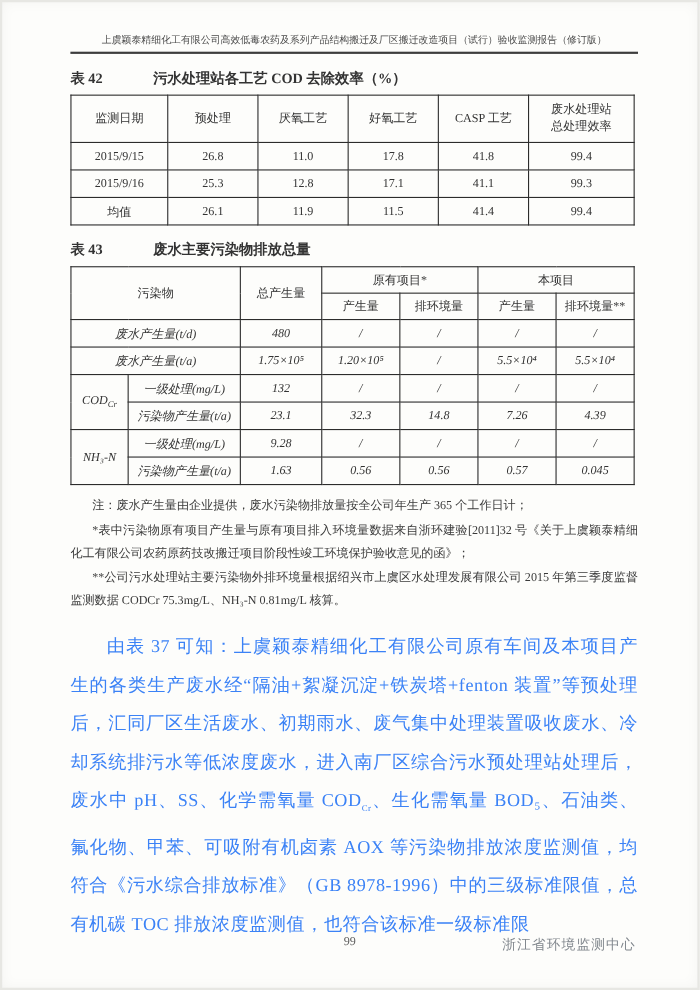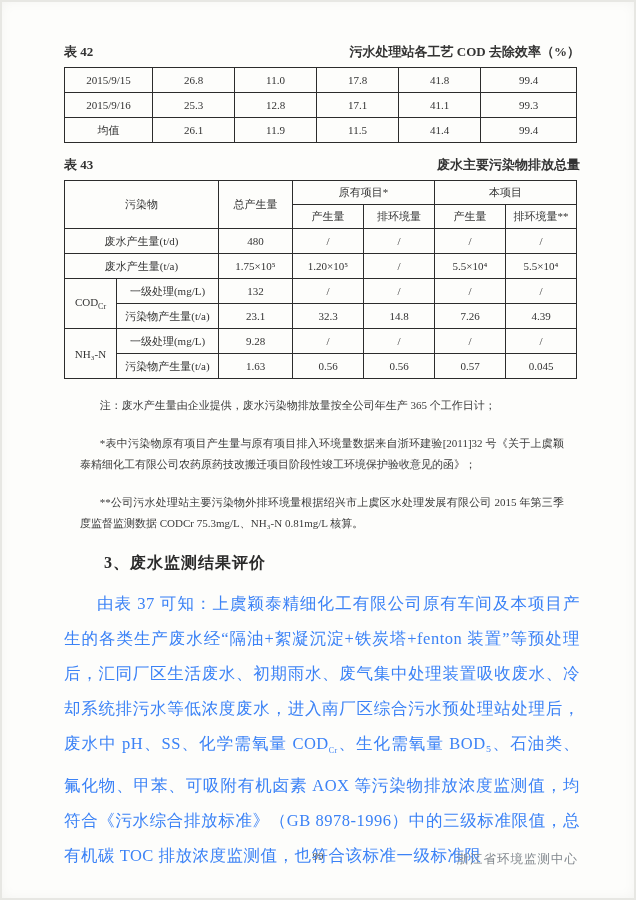--- a/index.html
+++ b/index.html
@@ -21,45 +21,45 @@
   .doc-header{
     font-size:9px;
     color:#4b4b4b;
     text-align:center;
     letter-spacing:0px;
     padding-bottom:4px;
     border-bottom:2.5px solid #3d3d3d;
     white-space:nowrap;
   }
   .tbl-caption{
-    display:flex;justify-content:space-between;gap:46px;
+    display:flex;justify-content:flex-start;gap:46px;
     font-size:13px;font-weight:bold;color:#333;
     margin:13px 0 6px 0;
   }
   table{
     width:512px;
     border-collapse:collapse;
     table-layout:fixed;
     border:1.5px solid #262626;
   }
   th,td{
     border:1px solid #2c2c2c;
     text-align:center;vertical-align:middle;
     font-size:11px;font-weight:normal;color:#333;
     padding:1px 2px;
     overflow:hidden;
   }
   .t42 th{height:40px;line-height:15px;}
   .t42 td{height:22px;}
   .t43 th{height:21px;}
-  .t43 td{height:22px;}
+  .t43 td{height:22px;font-style:italic;}
   sub{font-size:8px;}
   .notes{margin-top:9px;}
   .notes p{
-    margin:16px;
+    margin:0;
     font-size:11px;line-height:21.5px;
     text-align:justify;text-indent:1.8em;
     color:#3a3a3a;
   }
   .sec-heading{
     margin:18px 0 0 0;
     padding-left:40px;
     font-size:16px;font-weight:bold;color:#2b2b2b;
     letter-spacing:1px;
   }
@@ -79,36 +79,48 @@
     font-size:12.5px;color:#81878d;
     letter-spacing:1px;
     margin-top:26px;
   }
 </style>
 </head>
 <body>
 
 <div class="page">
 
+  <div class="doc-header">上虞颖泰精细化工有限公司高效低毒农药及系列产品结构搬迁及厂区搬迁改造项目（试行）验收监测报告（修订版）</div>
 
   <div class="tbl-caption">
     <span>表 42</span>
     <span>污水处理站各工艺 COD 去除效率（%）</span>
   </div>
 
   <table class="t42">
     <colgroup>
       <col style="width:88px">
         <col style="width:82px">
         <col style="width:82px">
       <col style="width:82px">
         <col style="width:82px">
         <col style="width:96px">
     </colgroup>
     <tbody>
+      <tr>
+        <th>监测日期</th>
+        <th>预处理</th>
+        <th>厌氧工艺</th>
+        <th>好氧工艺</th>
+        <th>CASP 工艺</th>
+        <th>
+          <span>废水处理站</span><br>
+          <span>总处理效率</span>
+        </th>
+      </tr>
       <tr>
         <td>2015/9/15</td>
         <td>26.8</td>
         <td>11.0</td>
         <td>17.8</td>
         <td>41.8</td>
         <td>99.4</td>
       </tr>
       <tr>
         <td>2015/9/16</td>
@@ -209,20 +221,19 @@
       </tr>
     </tbody>
   </table>
 
   <div class="notes">
     <p>注：废水产生量由企业提供，废水污染物排放量按全公司年生产 365 个工作日计；</p>
     <p>*表中污染物原有项目产生量与原有项目排入环境量数据来自浙环建验[2011]32 号《关于上虞颖泰精细化工有限公司农药原药技改搬迁项目阶段性竣工环境保护验收意见的函》；</p>
     <p>**公司污水处理站主要污染物外排环境量根据绍兴市上虞区水处理发展有限公司 2015 年第三季度监督监测数据 CODCr 75.3mg/L、NH₃-N 0.81mg/L 核算。</p>
   </div>
 
-  <h3 class="sec-heading">3、废水监测结果评价</h3>
 
   <p class="body-para"><span>由表 37 可知：上虞颖泰精细化工有限公司原有车间及本项目产生的各类生产废水经“隔油+絮凝沉淀+铁炭塔+fenton 装置”等预处理后，汇同厂区生活废水、初期雨水、废气集中处理装置吸收废水、冷却系统排污水等低浓度废水，进入南厂区综合污水预处理站处理后，废水中 pH、SS、化学需氧量 COD</span><sub>Cr</sub><span>、生化需氧量 BOD₅、石油类、氟化物、甲苯、可吸附有机卤素 AOX 等污染物排放浓度监测值，均符合《污水综合排放标准》（GB 8978-1996）中的三级标准限值，总有机碳 TOC 排放浓度监测值，也符合该标准一级标准限</span></p>
 
   <div class="page-number">99</div>
   <div class="footer-org">浙江省环境监测中心</div>
 
 </div>
 
 </body></html>

